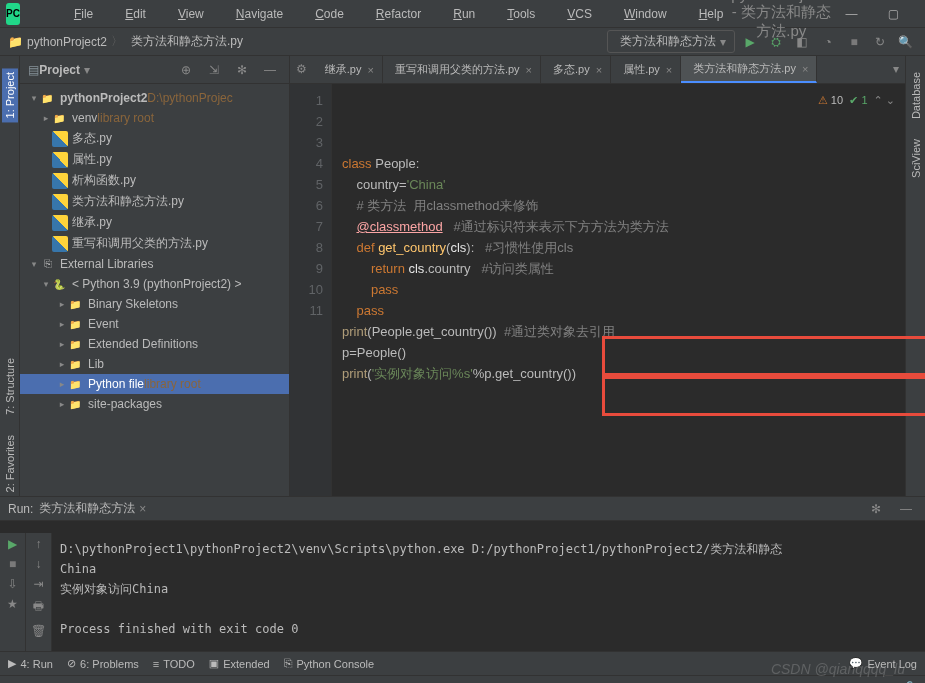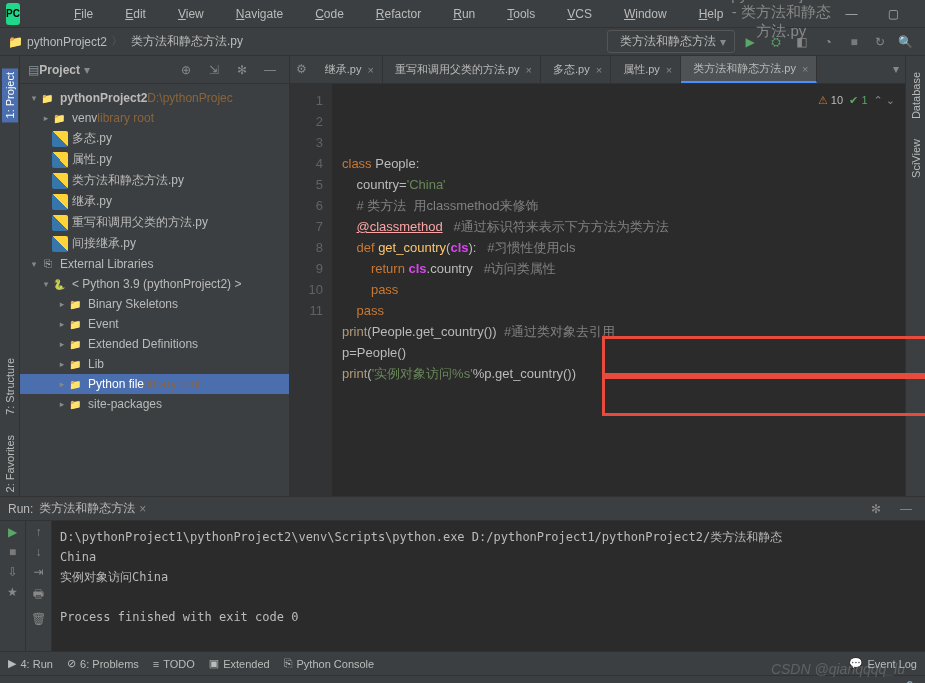--- a/index.html
+++ b/index.html
@@ -41,29 +41,29 @@
   .editor-area { flex: 1; display: flex; flex-direction: column; background: #2b2b2b; }
   .tab-row { height: 28px; background: #3c3f41; display: flex; align-items: stretch; border-bottom: 1px solid #323232; overflow: hidden; }
   .tab-row .gear { padding: 6px; color: #888; }
   .ed-tab { display: flex; align-items: center; padding: 0 8px; gap: 4px; border-right: 1px solid #323232; cursor: pointer; font-size: 11px; }
   .ed-tab.active { background: #4e5254; border-bottom: 2px solid #4b8eff; }
   .ed-tab .close { color: #888; margin-left: 2px; }
   .tab-row .drop { margin-left: auto; padding: 6px; color: #888; }
   .code-area { flex: 1; display: flex; font-family: "JetBrains Mono", Consolas, monospace; font-size: 13px; position: relative; }
   .gutter { width: 42px; background: #313335; color: #606366; text-align: right; padding: 6px 8px 0 0; line-height: 21px; border-right: 1px solid #323232; }
   .code { flex: 1; padding: 6px 0 0 10px; line-height: 21px; white-space: pre; position: relative; }
-  .kw { color: #cc7832; } .fn { color: #ffc66d; } .str { color: #6a8759; } .com { color: #808080; } .dec { color: #fca5a5; text-decoration: underline; } .self { color: #d946ef; font-weight: bold; } .call { color: #b09d79; }
+  .kw { color: #cc7832; } .fn { color: #ffc66d; } .str { color: #6a8759; } .com { color: #808080; } .dec { color: #fca5a5; text-decoration: underline; } .self { color: #e5e5e5; } .call { color: #b09d79; }
   .code-badges { position: absolute; top: 6px; right: 10px; display: flex; gap: 6px; font-size: 11px; color: #888; }
   .warn { color: #bbb; } .warn::before { content: "⚠ "; color: #cc7832; }
   .chk { color: #59a869; }
   .red-box { position: absolute; border: 3px solid #e84b3c; pointer-events: none; }
   .box1 { left: 312px; top: 252px; width: 380px; height: 40px; }
   .box2 { left: 312px; top: 292px; width: 380px; height: 40px; }
   .side-right { width: 20px; background: #3c3f41; border-left: 1px solid #323232; display: flex; flex-direction: column; align-items: center; padding-top: 12px; gap: 12px; }
-  .run-panel { height: 155px; background: #2b2b2b; border-top: 1px solid #323232; display: flex; flex-direction: column; }
+  .run-panel { height: 155px; background: #2b2b2b; border-top: 1px solid #323232; display: flex; flex-direction: column; gap: 12px; }
   .run-head { height: 24px; background: #3c3f41; display: flex; align-items: center; padding: 0 8px; border-bottom: 1px solid #323232; }
   .run-head .tools { margin-left: auto; display: flex; gap: 8px; color: #888; }
   .run-body { flex: 1; display: flex; }
   .run-left { width: 26px; background: #3c3f41; display: flex; flex-direction: column; align-items: center; padding: 4px 0; gap: 6px; border-right: 1px solid #323232; }
   .run-left2 { width: 26px; background: #3c3f41; display: flex; flex-direction: column; align-items: center; padding: 4px 0; gap: 6px; border-right: 1px solid #323232; }
   .run-out { flex: 1; padding: 6px 8px; font-family: Consolas, monospace; font-size: 12px; color: #bbb; line-height: 20px; white-space: pre-wrap; overflow: hidden; }
   .tool-row { height: 24px; background: #3c3f41; display: flex; align-items: center; padding: 0 8px; gap: 14px; border-top: 1px solid #323232; }
   .tool-row .item { display: flex; align-items: center; gap: 4px; cursor: pointer; font-size: 11px; }
   .tool-row .right { margin-left: auto; }
   .status-bar { height: 24px; background: #3c3f41; display: flex; align-items: center; padding: 0 8px; border-top: 1px solid #323232; font-size: 11px; }
@@ -162,36 +162,36 @@
           <span>多态.py</span>
         </div>
         <div class="tree-node pad1">
           <span class="arrow"></span>
           <span class="ficon py-icon"></span>
           <span>属性.py</span>
         </div>
         <div class="tree-node pad1">
           <span class="arrow"></span>
           <span class="ficon py-icon"></span>
+          <span>析构函数.py</span>
+        </div>
+        <div class="tree-node pad1">
+          <span class="arrow"></span>
+          <span class="ficon py-icon"></span>
           <span>类方法和静态方法.py</span>
         </div>
         <div class="tree-node pad1">
           <span class="arrow"></span>
           <span class="ficon py-icon"></span>
           <span>继承.py</span>
         </div>
         <div class="tree-node pad1">
           <span class="arrow"></span>
           <span class="ficon py-icon"></span>
           <span>重写和调用父类的方法.py</span>
-        </div>
-        <div class="tree-node pad1">
-          <span class="arrow"></span>
-          <span class="ficon py-icon"></span>
-          <span>间接继承.py</span>
         </div>
         <div class="tree-node pad0">
           <span class="arrow">▾</span>
           <span class="ficon">⎘</span>
           <span>External Libraries</span>
         </div>
         <div class="tree-node pad1">
           <span class="arrow">▾</span>
           <span class="ficon" style="color:#ffd43b">🐍</span>
           <span>&lt; Python 3.9 (pythonProject2) &gt;</span>

